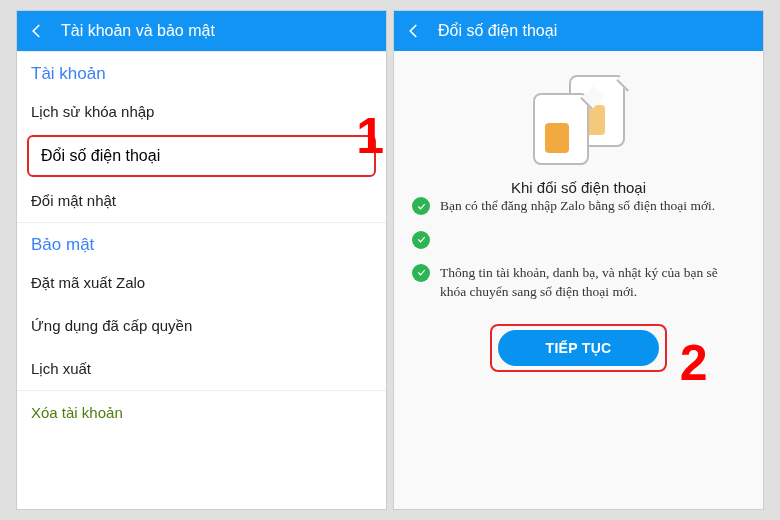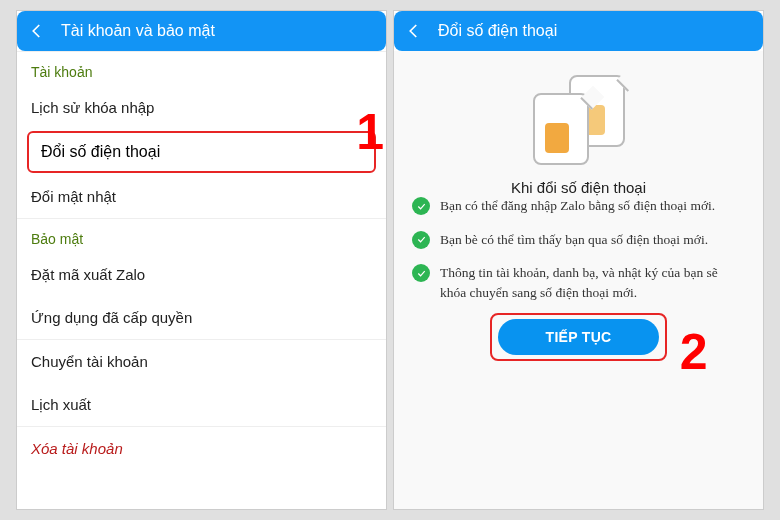--- a/index.html
+++ b/index.html
@@ -22,59 +22,58 @@
     position: relative;
     overflow: hidden;
   }
   .header {
     background: #1294f5;
     height: 40px;
     display: flex;
     align-items: center;
     padding: 0 10px;
     gap: 14px;
-    border-radius: 8px;
   }
   .back-arrow {
     width: 20px;
     height: 20px;
     display: inline-flex;
     align-items: center;
     justify-content: center;
   }
   .back-arrow svg { width: 18px; height: 18px; stroke: #fff; fill: none; stroke-width: 2.2; }
   .header-title {
     color: #fff;
     font-size: 16px;
     font-weight: 400;
   }
 
   
   .section-label {
-    color: #4d7c0f;
-    font-size: 14px;
+    color: #3b82f6;
+    font-size: 17px;
     padding: 12px 14px 6px 14px;
     border-top: 1px solid #eee;
   }
   .section-label:first-of-type { border-top: none; }
   .list-item {
     padding: 13px 14px;
     font-size: 15px;
     color: #222;
     position: relative;
   }
   .list-item.divider-top { border-top: 1px solid #eee; }
   .highlight-box {
     border: 2.5px solid #e72525;
     border-radius: 6px;
     padding: 10px 12px;
     margin: 2px 10px;
     position: relative;
   }
-  .danger { color: #b91c1c; font-style: italic; }
+  .danger { color: #4d7c0f; }
   .annot-number {
     position: absolute;
     color: #ff0000;
     font-size: 50px;
     font-weight: 700;
     font-family: Arial, sans-serif;
     pointer-events: none;
   }
 
   
@@ -148,21 +147,21 @@
     border-radius: 50%;
     background: #2db553;
     display: inline-flex;
     align-items: center;
     justify-content: center;
     margin-top: 1px;
   }
   .check-circle svg { width: 11px; height: 11px; stroke: #fff; fill: none; stroke-width: 2.6; }
   .continue-wrap {
     position: relative;
-    margin-top: 3px;
+    margin-top: 14px;
   }
   .continue-btn {
     background: #0893f0;
     color: #fff;
     border: none;
     padding: 10px 48px;
     border-radius: 22px;
     font-size: 14px;
     font-weight: 600;
     letter-spacing: .3px;
@@ -193,21 +192,20 @@
   <div class="highlight-box">
     <span>Đổi số điện thoại</span>
     <span class="annot-number" style="right:-10px; top:-30px;">1</span>
   </div>
   <div class="list-item">Đổi mật nhật</div>
 
   <div class="section-label">Bảo mật</div>
   <div class="list-item">Đặt mã xuất Zalo</div>
   <div class="list-item">Ứng dụng đã cấp quyền</div>
 
-  <div class="list-item divider-top">Chuyển tài khoản</div>
   <div class="list-item">Lịch xuất</div>
 
   <div class="list-item divider-top danger">Xóa tài khoản</div>
 </div>
 
 <div class="panel">
   <div class="header">
     <span class="back-arrow">
       <svg viewBox="0 0 24 24">
           <path d="M15 4 L7 12 L15 20"></path>
@@ -236,21 +234,20 @@
             </svg>
           </span>
         <span>Bạn có thể đăng nhập Zalo bằng số điện thoại mới.</span>
       </div>
       <div class="bullet">
         <span class="check-circle">
             <svg viewBox="0 0 24 24">
               <path d="M5 12 L10 17 L19 7"></path>
             </svg>
           </span>
-        <span>Bạn bè có thể tìm thấy bạn qua số điện thoại mới.</span>
       </div>
       <div class="bullet">
         <span class="check-circle">
             <svg viewBox="0 0 24 24">
               <path d="M5 12 L10 17 L19 7"></path>
             </svg>
           </span>
         <span>Thông tin tài khoản, danh bạ, và nhật ký của bạn sẽ khóa chuyển sang số điện thoại mới.</span>
       </div>
     </div>

